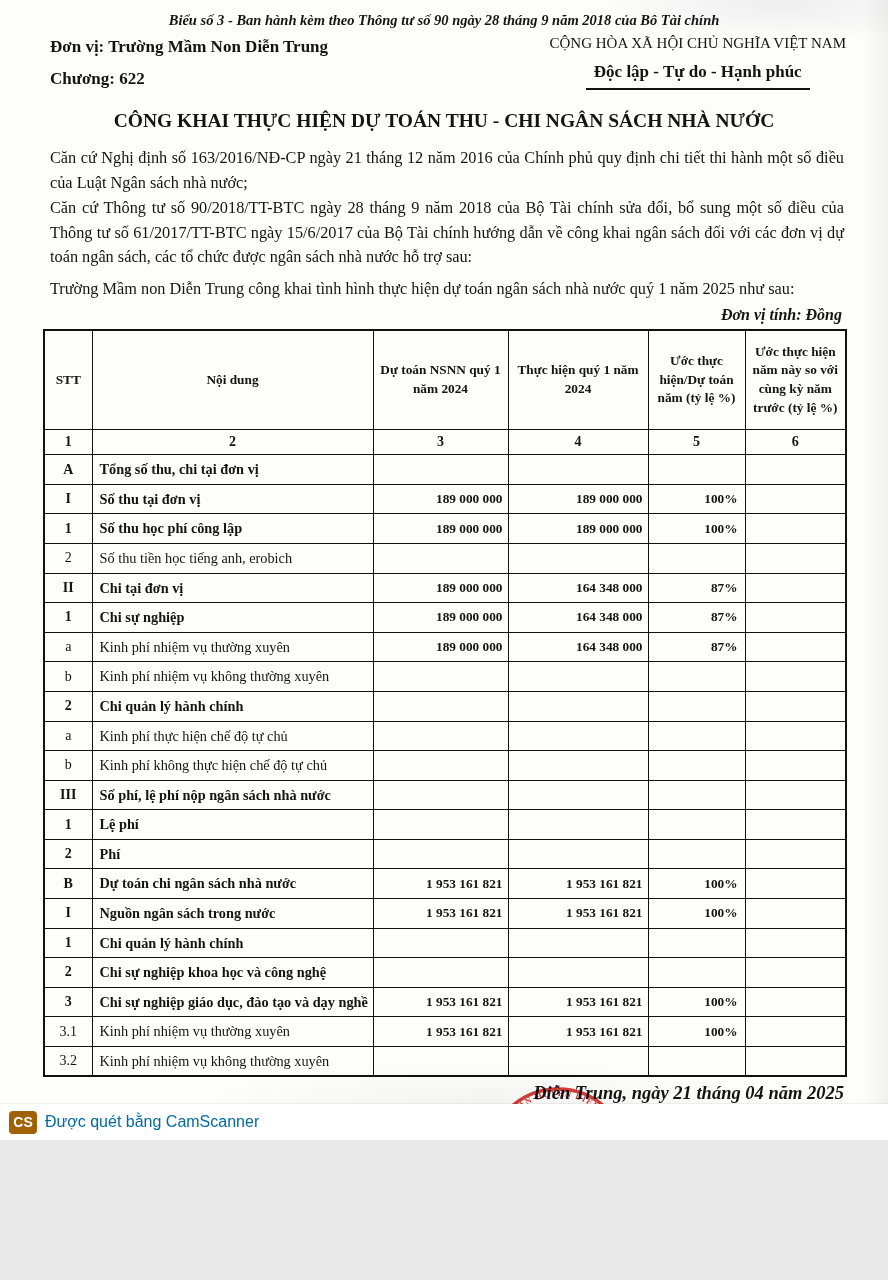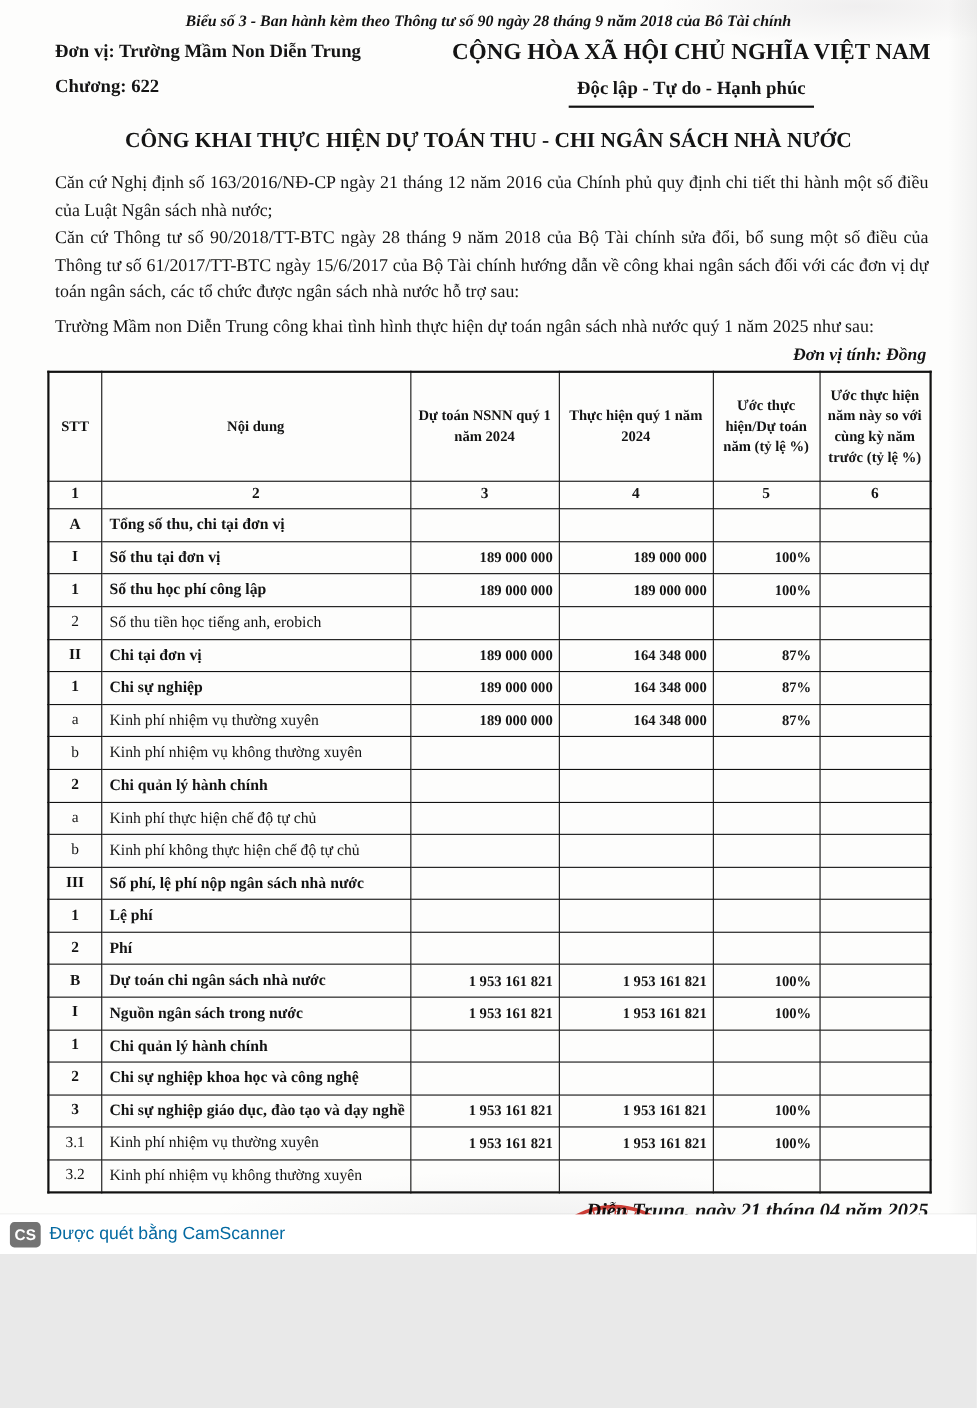--- a/index.html
+++ b/index.html
@@ -10,21 +10,21 @@
       radial-gradient(ellipse 260px 50px at 88% 0.5%, rgba(120,110,125,.10), transparent 70%),
       radial-gradient(ellipse 420px 60px at 55% 97%, rgba(100,100,110,.07), transparent 70%),
       linear-gradient(to left, rgba(0,0,0,.05), transparent 3%),
       #fdfdfc;
   }
   .note{margin-top:12px;text-align:center;font-size:14.5px;font-weight:bold;font-style:italic;}
   .hdr{display:flex;justify-content:space-between;padding:2px 42px 0 50px;}
   .hdr-left .unit{font-size:17px;font-weight:bold;margin-top:6px;}
   .hdr-left .chap{font-size:17px;font-weight:bold;margin-top:12px;}
   .hdr-right{text-align:center;}
-  .motto1{font-size:21px;font-weight:bold;margin-top:4px;}
+  .motto1{font-size:15px;font-weight:normal;margin-top:4px;}
   .motto2{font-size:17px;font-weight:bold;margin-top:10px;display:inline-block;
           padding:0 8px 6px 8px;border-bottom:2.2px solid #111;}
   .title{ text-align:center;margin-top:16px;font-weight:bold;font-size:19.5px;line-height:1.55;}
   .body-text{padding:10px 44px 0 50px;font-size:16.3px;line-height:1.52;text-align:justify;}
   .body-text p{margin:0;}
   .body-text p.p3{margin-top:7px;text-align:left;}
   .uom{padding:4px 46px 0 0;text-align:right;font-size:16px;font-weight:bold;font-style:italic;}
   table.budget{
     border-collapse:collapse;margin:5px 43px 0 43px;width:802px;table-layout:fixed;
     border:2px solid #111;
@@ -45,21 +45,21 @@
   .sig-name{position:absolute;font-size:18px;font-weight:bold;}
   .t-left{top:36px;left:162px;margin-left:12px;}
   .n-left{top:104px;left:175px;}
   .t-right{top:38px;left:568px;}
   .n-right{top:104px;left:586px;}
   .stamp{position:absolute;left:478px;top:2px;mix-blend-mode:multiply;opacity:.92;}
   .sigs{position:absolute;left:0;top:0;mix-blend-mode:multiply;}
   .stray{position:absolute;left:55px;bottom:40px;font-size:15px;font-weight:bold;z-index:5;}
   .cs-bar{position:absolute;left:0;bottom:0;width:888px;height:36px;background:#ffffff;z-index:10;
           display:flex;align-items:center;box-shadow:0 -1px 0 rgba(0,0,0,.05);}
-  .cs-badge{margin-left:9px;width:28px;height:23px;border-radius:4px;background:#737373;
+  .cs-badge{margin-left:9px;width:28px;height:23px;border-radius:4px;background:#a16207;
             color:#fff;font-family:"Liberation Sans",sans-serif;font-weight:bold;font-size:14px;
             text-align:center;line-height:23px;}
   .cs-text{margin-left:8px;color:#0369a1;font-family:"Liberation Sans",sans-serif;font-size:16px;}
 </style>
 </head>
 <body>
 
 <div class="page">
 
   <div class="note">Biểu số 3 - Ban hành kèm theo Thông tư số 90 ngày 28 tháng 9 năm 2018 của Bô Tài chính</div>

